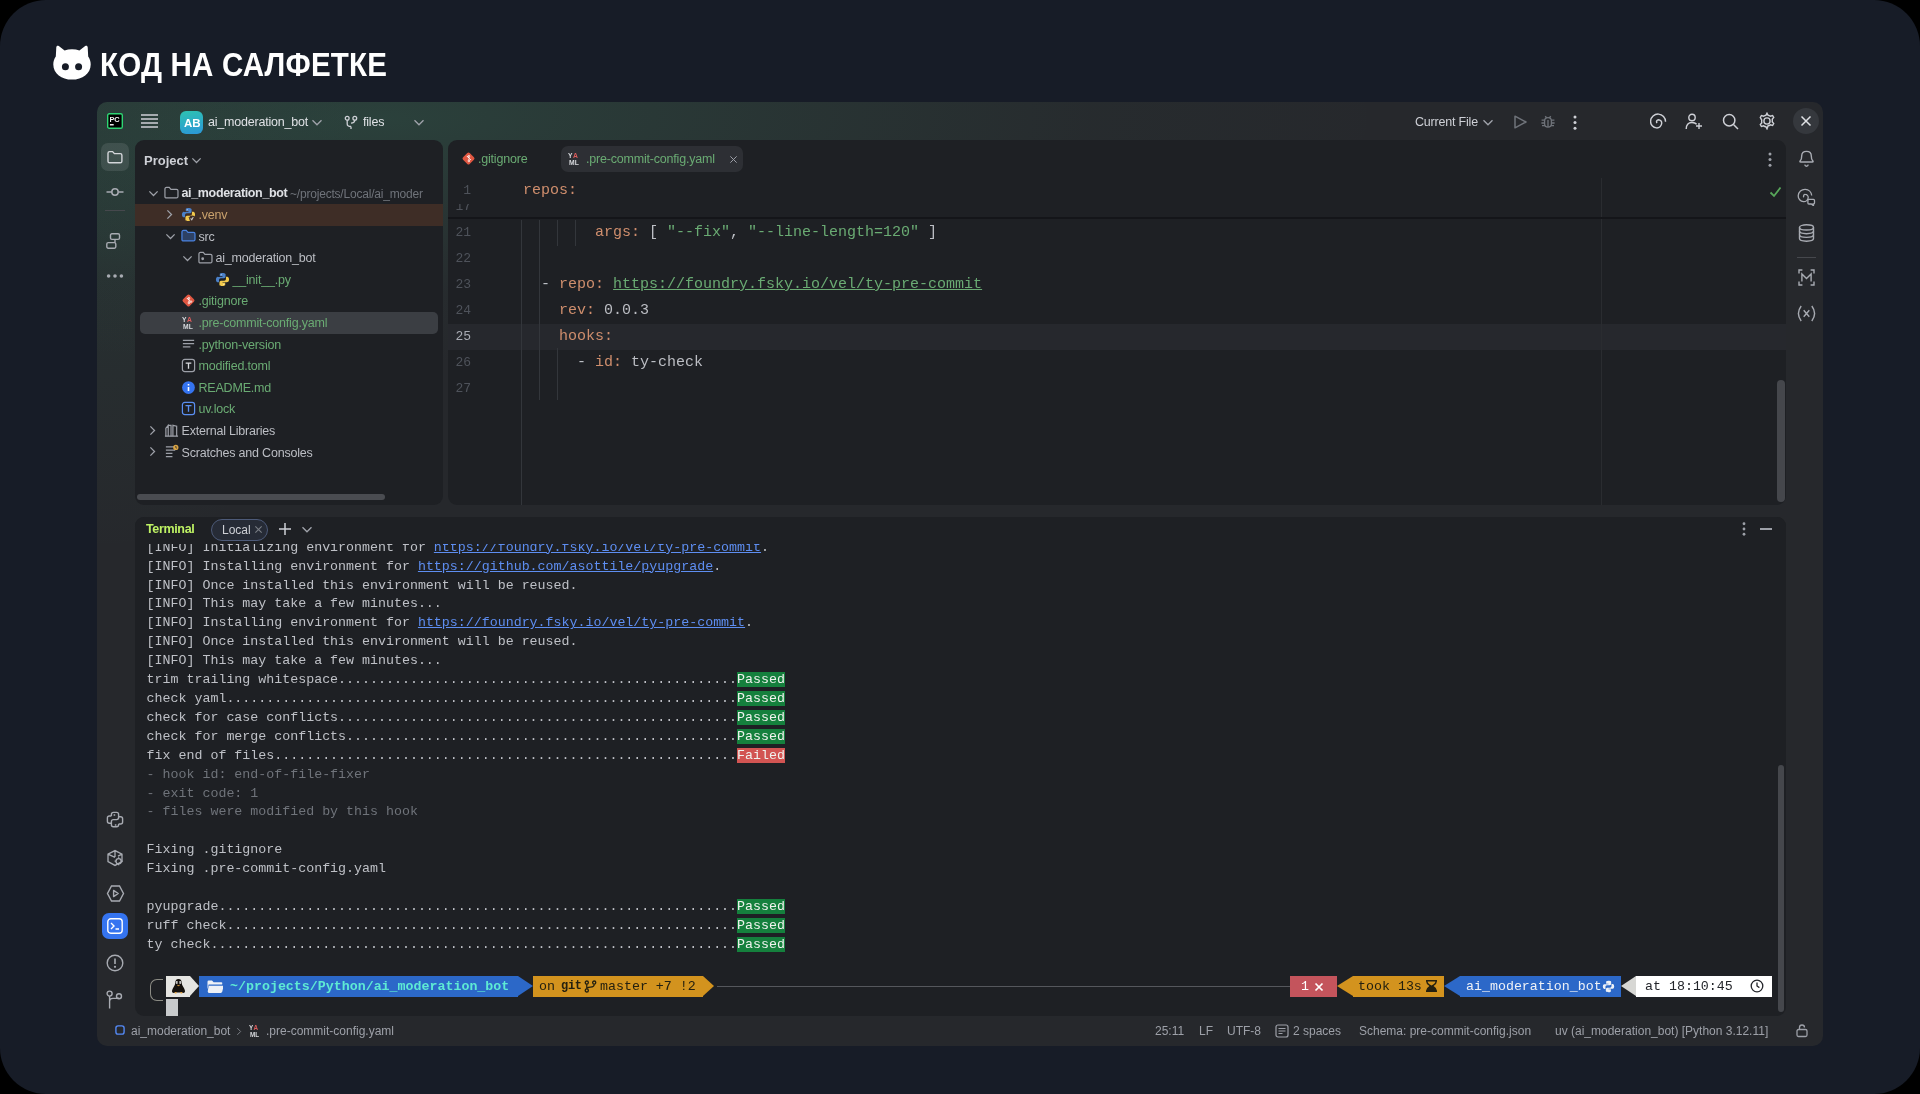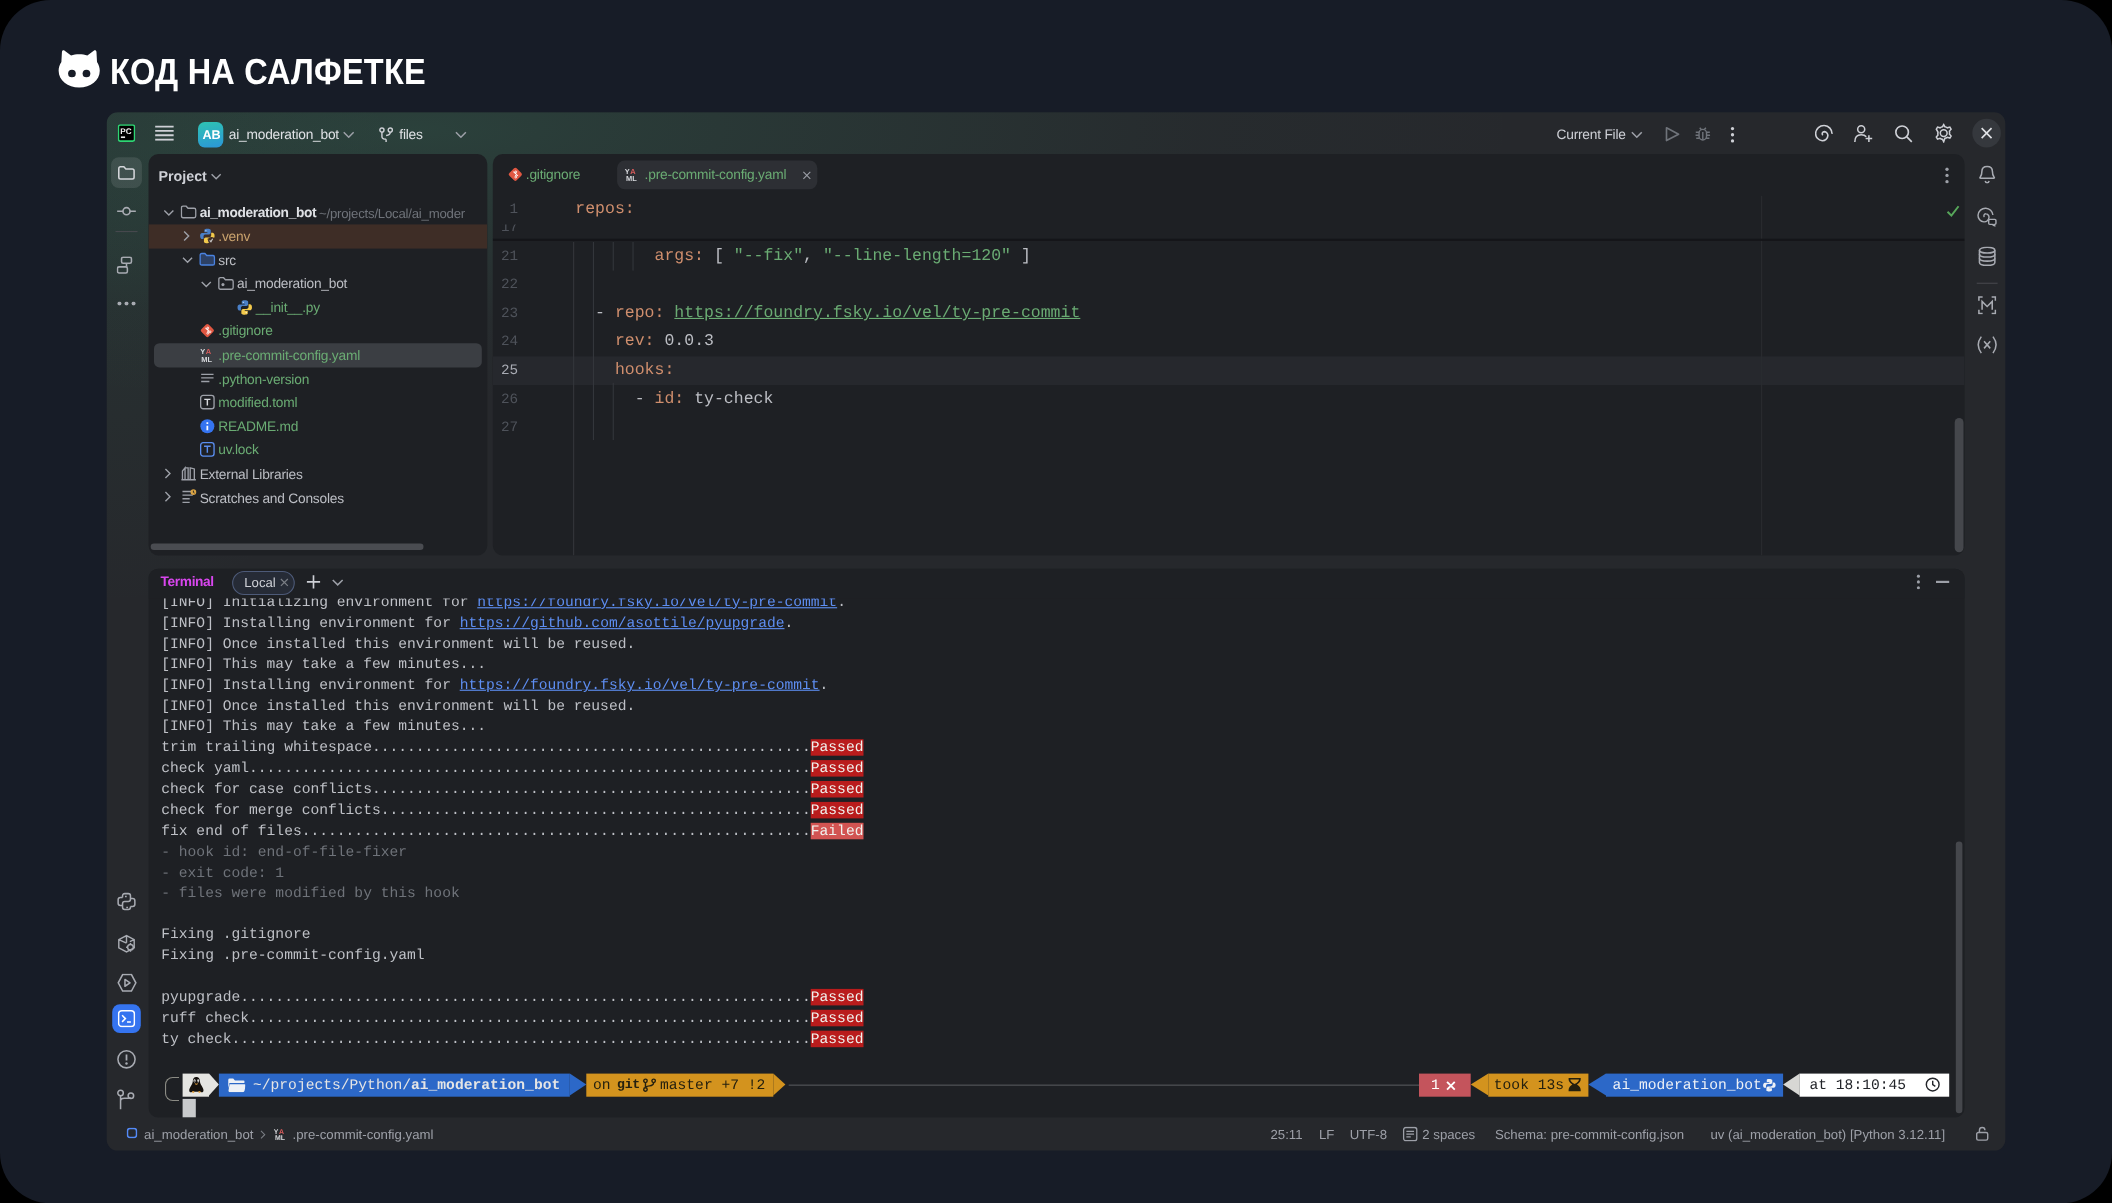--- a/index.html
+++ b/index.html
@@ -26,21 +26,21 @@
 svg.ic { display:block; }
 .tchev { width:11px; height:7px; fill:none; stroke:#9da0a8; stroke-width:1.4px; }
 .tchevR { width:7px; height:11px; fill:none; stroke:#9da0a8; stroke-width:1.4px; }
 .tgreen { font-size:12.5px; letter-spacing:-0.2px; color:#6aab73; }
 .code { font-family:"Liberation Mono",monospace; font-size:15px; line-height:26px; white-space:pre; }
 .gut { font-family:"Liberation Mono",monospace; font-size:13px; color:#4e525a; }
 .ok { color:#cf8e6d; } .ov { color:#bcbec4; } .os { color:#6aab73; } .ou { color:#6aab73; text-decoration:underline; }
 .tpre { font-family:"Liberation Mono",monospace; font-size:13.3px; line-height:18.9px; white-space:pre; color:#bec0c6; }
 .tlink { color:#5e8ef2; text-decoration:underline; }
 .tgray { color:#6f737a; }
-.pass { background:#b91c1c; color:#f0f2ee; }
+.pass { background:#15803d; color:#f0f2ee; }
 .fail { background:#d25452; color:#f0f2ee; }
 .pseg { position:absolute; top:458.5px; height:21px; font-family:"Liberation Mono",monospace; font-size:13.3px; line-height:21px; white-space:pre; }
 .ptri { position:absolute; top:458.5px; width:0; height:0; border-top:10.5px solid transparent; border-bottom:10.5px solid transparent; }
 .sb { position:absolute; top:929px; transform:translateY(-50%); font-size:12px; color:#9da0a8; white-space:nowrap; z-index:3; }
 </style>
 </head>
 <body>
 <div class="napkin"></div>
 <div class="logo">
 <svg width="40" height="35" viewBox="0 0 40 35" fill="none">
@@ -355,21 +355,21 @@
 <span class="ov">    </span><span class="ok">rev:</span><span class="ov"> 0.0.3</span>
 <span class="ov">    </span><span class="ok">hooks:</span>
 <span class="ov">      - </span><span class="ok">id:</span><span class="ov"> ty-check</span></div>
 
     <svg class="abs ic" style="left:1321px;top:46px;" width="13" height="12" viewBox="0 0 13 12" fill="none" stroke="#57a65a" stroke-width="1.8">
         <path d="M1.5 6.5 L5 10 L11.5 1.5"></path>
       </svg>
     <div class="abs" style="left:1329px;top:240px;width:8px;height:122px;border-radius:4px;background:#45474c;"></div>
   </div>
   <div class="island" id="term">
-    <div class="lbl" style="left:11px;top:12px;transform:translateY(-50%);font-size:12.5px;letter-spacing:-0.35px;font-weight:bold;color:#d946ef;z-index:2;">Terminal</div>
+    <div class="lbl" style="left:11px;top:12px;transform:translateY(-50%);font-size:12.5px;letter-spacing:-0.35px;font-weight:bold;color:#bef264;z-index:2;">Terminal</div>
     <div class="abs" style="z-index:2;left:76px;top:2px;width:57px;height:22px;border-radius:11px;border:1px solid #4d5a78;background:#262b36;"></div>
     <div class="lbl" style="z-index:2;left:87px;top:12.5px;transform:translateY(-50%);font-size:12px;color:#ced0d6;">Local</div>
     <svg class="abs ic" style="z-index:2;left:119px;top:8px;" width="9" height="9" viewBox="0 0 10 10" fill="none" stroke="#7a7e85" stroke-width="1.2">
         <path d="M1.5 1.5 L8.5 8.5 M8.5 1.5 L1.5 8.5"></path>
       </svg>
     <svg class="abs ic" style="z-index:2;left:143px;top:5px;" width="14" height="14" viewBox="0 0 14 14" fill="none" stroke="#ced0d6" stroke-width="1.5">
         <path d="M7 1 V13 M1 7 H13"></path>
       </svg>
     <svg class="abs ic" style="z-index:2;left:166px;top:9px;" width="12" height="7" viewBox="0 0 12 7" fill="none" stroke="#9da0a8" stroke-width="1.4">
         <path d="M1.5 1.2 6 5.7 10.5 1.2"></path>
@@ -409,21 +409,21 @@
     <div class="pseg" style="left:31px;width:24px;background:#e5e5e2;"><svg style="display:block;margin:2.5px 0 0 4.5px;" width="15" height="16" viewBox="0 0 15 16">
           <path d="M7.5 1 C5.2 1 4.3 2.8 4.3 4.6 c0 1.5 -0.6 2.9 -1.6 4.5 c-0.9 1.5 -1.7 3 -1.7 4.2 c0 1.6 1.4 1.9 2.5 1.5 c0.8 -0.3 2.4 -0.4 4 -0.4 c1.6 0 3.2 0.1 4 0.4 c1.1 0.4 2.5 0.1 2.5 -1.5 c0 -1.2 -0.8 -2.7 -1.7 -4.2 c-1 -1.6 -1.6 -3 -1.6 -4.5 C10.7 2.8 9.8 1 7.5 1 Z" fill="#14100c"></path>
           <ellipse cx="5.9" cy="4.6" rx="1" ry="1.5" fill="#fff"></ellipse>
           <ellipse cx="9.1" cy="4.6" rx="1" ry="1.5" fill="#fff"></ellipse>
           <ellipse cx="6.1" cy="4.9" rx="0.45" ry="0.8" fill="#14100c"></ellipse>
           <ellipse cx="8.9" cy="4.9" rx="0.45" ry="0.8" fill="#14100c"></ellipse>
           <path d="M6 6.5 Q7.5 7.8 9 6.5 Q8.6 8.2 7.5 8.2 Q6.4 8.2 6 6.5 Z" fill="#e8a33d"></path>
           <path d="M4.1 13.9 q-1.3 1.4 0.3 1.6 q1.5 0.2 1.4 -1.2 Z M10.9 13.9 q1.3 1.4 -0.3 1.6 q-1.5 0.2 -1.4 -1.2 Z" fill="#e8a33d"></path>
         </svg></div>
     <div class="ptri" style="left:55px;border-left:9px solid #e5e5e2;"></div>
-    <div class="pseg" style="left:64px;width:319px;background:#2c68c8;color:#e5e5e5;"><svg style="position:absolute;left:8px;top:4px;" width="16" height="13" viewBox="0 0 16 13" fill="#eef1f6">
+    <div class="pseg" style="left:64px;width:319px;background:#2c68c8;color:#5eead4;font-weight:bold;"><svg style="position:absolute;left:8px;top:4px;" width="16" height="13" viewBox="0 0 16 13" fill="#eef1f6">
           <path d="M0.5 1.8 q0 -1.3 1.3 -1.3 h3.2 l1.6 1.8 h7.6 q1.3 0 1.1 1.3 l-0.2 1 H1.6 l-1.1 5 Z"></path>
           <path d="M1.7 5.7 h13.6 q1.3 0 1 1.3 l-1 4.6 q-0.3 1.3 -1.6 1.3 H2 q-1.3 0 -1.3 -1.3 Z"></path>
         </svg><span style="padding-left:31px;">~/projects/Python/</span><b>ai_moderation_bot</b></div>
     <div class="ptri" style="left:383px;border-left:15px solid #2c68c8;"></div>
     <div class="pseg" style="left:398px;width:170px;background:#d3931e;color:#24200f;"><span class="abs" style="left:6px;">on</span><b class="abs" style="left:28px;font-size:12px;letter-spacing:-0.3px;">git</b><svg class="abs" style="left:51px;top:4px;" width="13" height="13" viewBox="0 0 14 14" fill="none" stroke="#24200f" stroke-width="1.4">
           <circle cx="3" cy="2.8" r="1.7"></circle>
           <circle cx="11" cy="2.8" r="1.7"></circle>
           <circle cx="3" cy="11.2" r="1.7"></circle>
           <path d="M3 4.5 v4.9 M11 4.5 q0 3 -4 3.2 q-2.6 0.1 -3.4 1.1"></path>
         </svg><span class="abs" style="left:67px;">master +7 !2</span></div>

